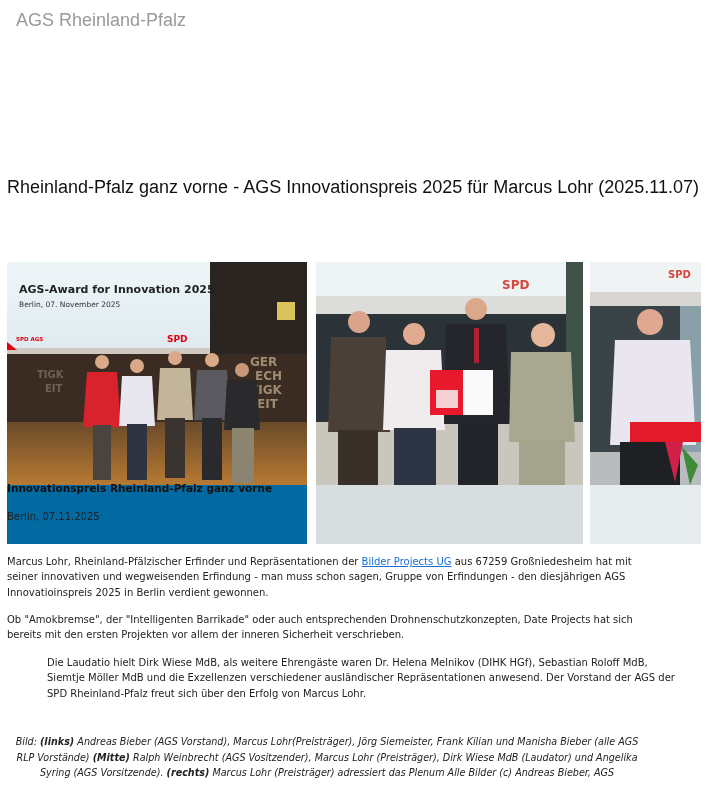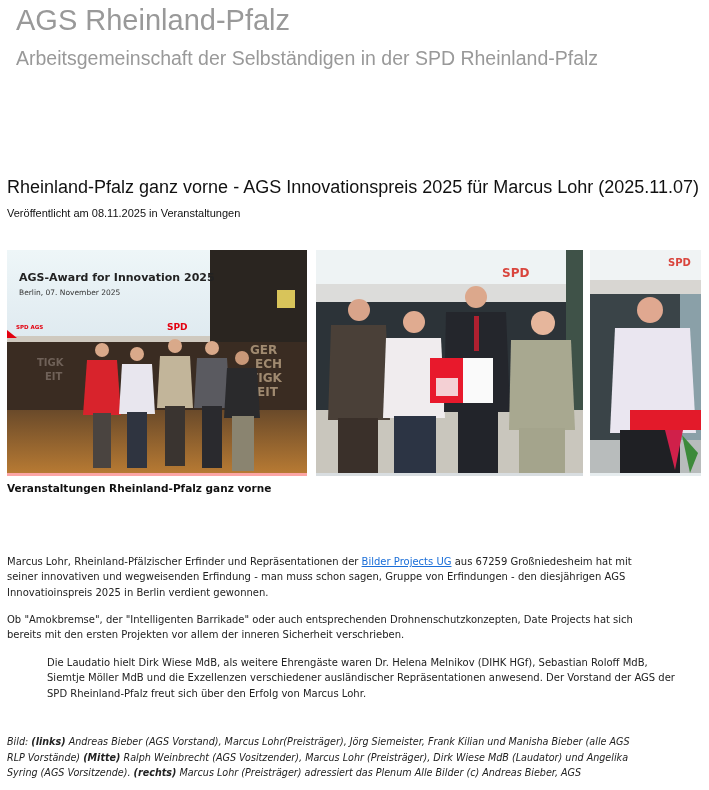--- a/index.html
+++ b/index.html
@@ -1,52 +1,50 @@
 <!DOCTYPE html>
 <html><head>
 <meta charset="utf-8">
 <style>
   html, body { margin:0; padding:0; background:#ffffff; }
   body { width:709px; height:790px; overflow:hidden; position:relative;
          font-family:"DejaVu Sans", sans-serif; color:#111; }
   .site-header { position:absolute; left:16px; top:4px; width:640px; color:#9a9a9a; }
-  .site-title { font-family:"Liberation Sans", sans-serif; font-size:29px; line-height:32px; margin:0; font-weight:normal; color:#999; }
+  .site-title { font-family:"Liberation Sans", sans-serif; font-size:18px; line-height:32px; margin:0; font-weight:normal; color:#999; }
   .site-sub { font-family:"Liberation Sans", sans-serif; font-size:19.5px; line-height:25px; margin:10px 0 0 0; font-weight:normal; color:#999; width:620px; }
 
   .article { position:absolute; left:7px; top:175px; width:696px; }
   .art-title { font-family:"Liberation Sans", sans-serif; font-size:18px; line-height:25px; margin:0; font-weight:normal; color:#111; }
   .meta { font-family:"Liberation Sans", sans-serif; font-size:11px; line-height:14px; margin-top:6px; color:#111; }
 
   .gallery { position:absolute; top:246px; height:223px; }
-  .photo { position:absolute; top:4px; height:226px; overflow:hidden; }
+  .photo { position:absolute; top:16px; height:282px; overflow:hidden; }
 
   .text { position:absolute; left:7px; width:640px; font-family:"DejaVu Sans", sans-serif; font-size:10px; line-height:15.3px; color:#222; }
   .text p { margin:0; }
   .h-strong { font-weight:bold; font-size:10.5px; color:#111; }
   .red { color:#e8101b; font-weight:bold; font-size:10.5px; }
   a.link { color:#1a6ed8; text-decoration:underline; }
-  .caption { font-style:italic; font-size:9.6px; line-height:15.5px; color:#222; }
+  .caption { font-style:italic; font-size:9.6px; line-height:15.5px; color:#222;text-align:center; }
   .caption b { font-weight:bold; }
 </style>
 </head>
 <body>
 
 <div class="site-header">
   <h1 class="site-title">AGS Rheinland-Pfalz</h1>
-  <h2 class="site-sub">Arbeitsgemeinschaft der Selbständigen in der SPD Rheinland-Pfalz</h2>
 </div>
 
 <div class="article">
   <h2 class="art-title">Rheinland-Pfalz ganz vorne - AGS Innovationspreis 2025 für Marcus Lohr (2025.11.07)</h2>
-  <div class="meta"><span>Veröffentlicht am </span><span>08.11.2025</span><span> in </span><span>Veranstaltungen</span></div>
 </div>
 
 <div class="gallery" style="left:0;width:709px;">
 
-  <div class="photo" style="left:7px;width:300px;background:#fca5a5;">
+  <div class="photo" style="left:7px;width:300px;background:#0369a1;">
     <svg width="300" height="223" viewBox="0 0 300 223" xmlns="http://www.w3.org/2000/svg">
       <defs>
         <linearGradient id="scr1" x1="0" y1="0" x2="0" y2="1">
           <stop offset="0" stop-color="#eef6f8"></stop>
             <stop offset="1" stop-color="#dfeaf0"></stop>
         </linearGradient>
         <linearGradient id="floor1" x1="0" y1="0" x2="0" y2="1">
           <stop offset="0" stop-color="#6a4a2a"></stop>
             <stop offset="1" stop-color="#b77a33"></stop>
         </linearGradient>
@@ -130,24 +128,25 @@
       <path d="M25 78 h75 l6 105 h-86z" fill="#eae6f0"></path>
       <rect x="30" y="180" width="60" height="43" fill="#1f2024"></rect>
       <rect x="40" y="160" width="71" height="20" fill="#e31a2a"></rect>
       <path d="M75 180 l10 40 l8 -40z" fill="#d0204a"></path>
       <path d="M92 185 l8 38 l8 -20z" fill="#3d8a3a"></path>
     </svg>
   </div>
 </div>
 
 <div class="text" style="top:481px;">
-  <p class="h-strong">Veranstaltungen Rheinland-Pfalz ganz vorne</p>
+  <p class="h-strong">Innovationspreis Rheinland-Pfalz ganz vorne</p>
 </div>
 
 <div class="text" style="top:510px;">
+  <p style="font-size:10px;line-height:14px;">Berlin, 07.11.2025</p>
 </div>
 
 <div class="text" style="top:554px;width:640px;">
   <p><span>Marcus Lohr, Rheinland-Pfälzischer Erfinder und Repräsentationen der </span><a class="link" href="#">Bilder Projects UG</a><span> aus 67259 Großniedesheim hat mit seiner innovativen und wegweisenden Erfindung - man muss schon sagen, Gruppe von Erfindungen - den diesjährigen AGS Innovatioinspreis 2025 in Berlin verdient gewonnen.</span></p>
 </div>
 
 <div class="text" style="top:612px;width:640px;">
   <p>Ob "Amokbremse", der "Intelligenten Barrikade" oder auch entsprechenden Drohnenschutzkonzepten, Date Projects hat sich bereits mit den ersten Projekten vor allem der inneren Sicherheit verschrieben.</p>
 </div>
 

